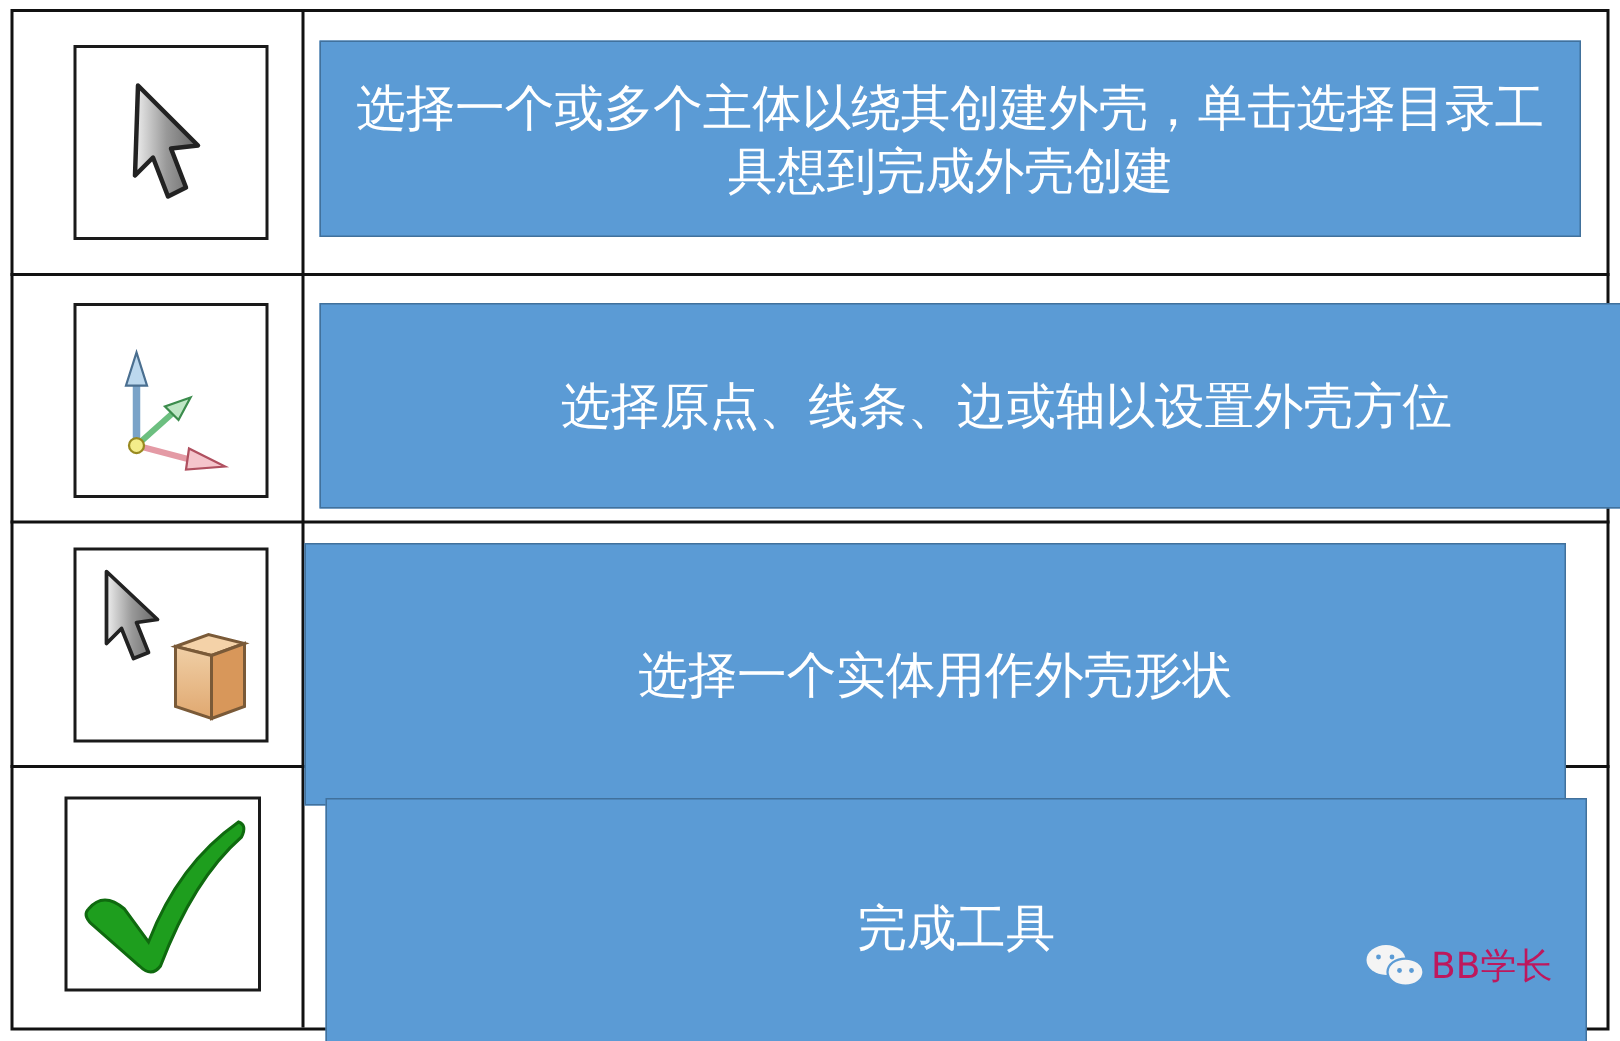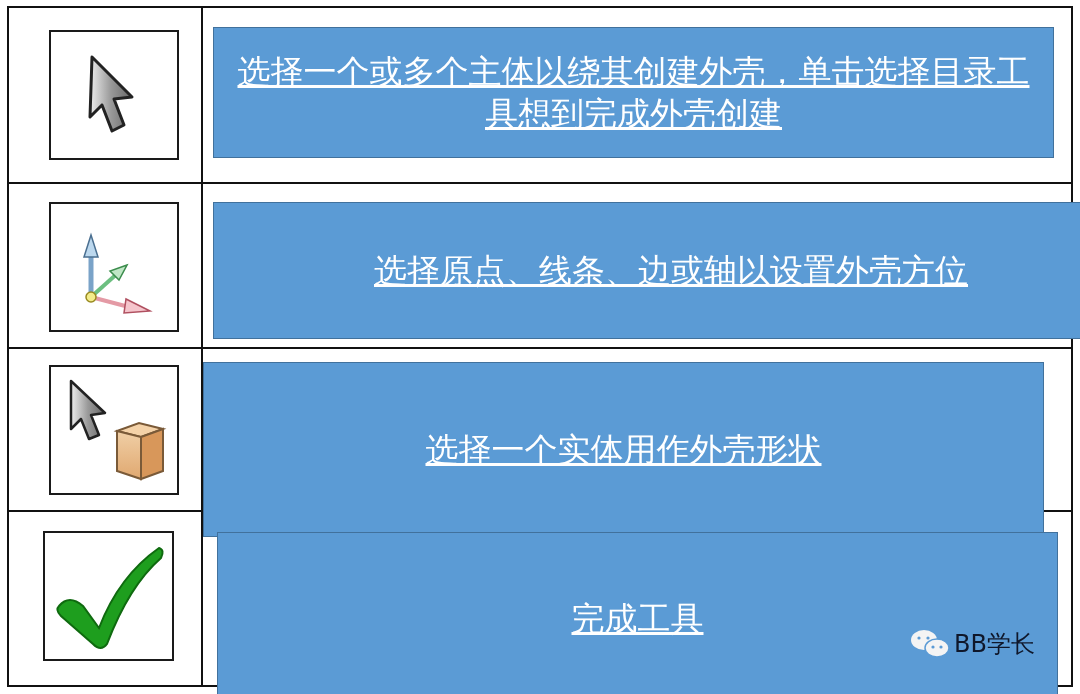--- a/index.html
+++ b/index.html
@@ -6,23 +6,23 @@
   body { width:1080px; height:694px; position:relative; overflow:hidden;
          font-family:"DejaVu Sans", "Liberation Sans", sans-serif; }
   .frame { position:absolute; left:7px; top:6px; width:1062px; height:677px;
            border:2px solid #111; box-sizing:content-box; }
   .vline { position:absolute; left:201px; top:6px; width:2px; height:679px; background:#111; }
   .hline { position:absolute; left:7px; width:1066px; height:2px; background:#111; }
   .icon-box { position:absolute; border:2px solid #1a1a1a; background:#fff; box-sizing:border-box;
               display:flex; align-items:center; justify-content:center; }
   .blue { position:absolute; background:#5b9bd5; border:1px solid #41719c; box-sizing:border-box;
           display:flex; align-items:center; justify-content:center; text-align:center;
-          color:#ffffff; font-size:33px; line-height:42px; padding:0 20px;text-decoration:underline; }
+          color:#ffffff; font-size:33px; line-height:42px; padding:0 20px; }
   .wm { position:absolute; left:910px; top:628px; display:flex; align-items:center; gap:4px;
-        color:#0f172a; font-size:24px; }
+        color:#be185d; font-size:24px; }
 </style>
 </head>
 <body>
 
 <div class="frame"></div>
 <div class="vline"></div>
 <div class="hline" style="top:182px"></div>
 <div class="hline" style="top:347px"></div>
 <div class="hline" style="top:510px"></div>
 

